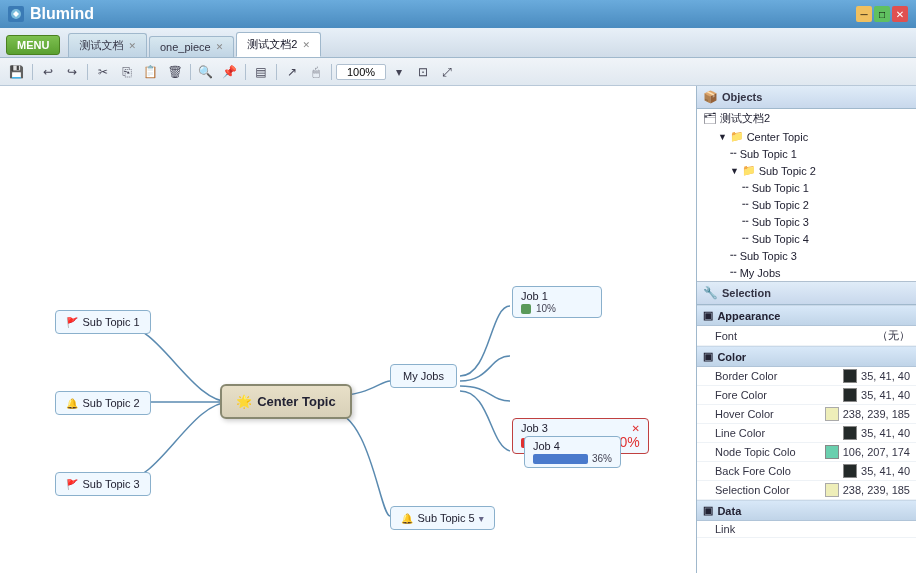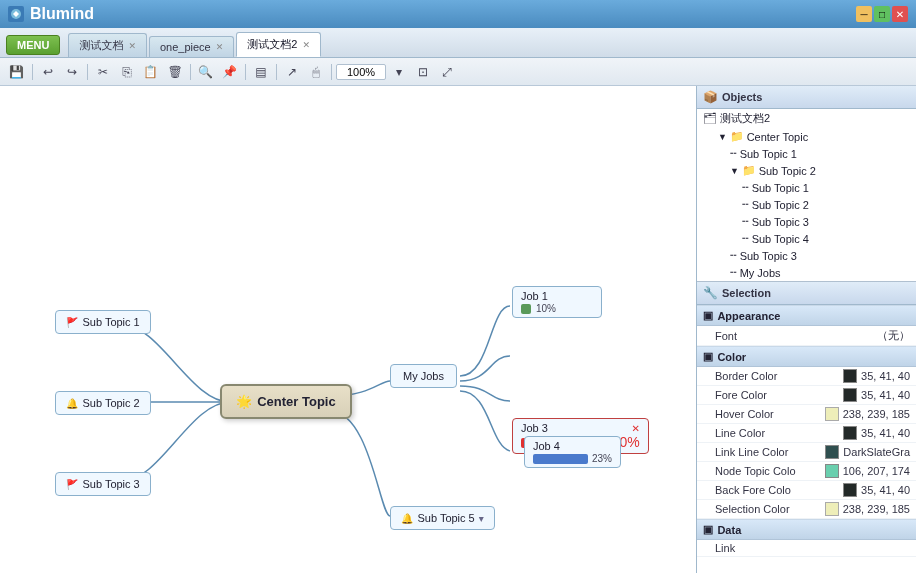--- a/index.html
+++ b/index.html
@@ -321,21 +321,21 @@
       <div style="display:flex; align-items:center; gap:4px;">
         <div class="job-bar" style="width:80px; background:#e03030;"></div>
         <span style="font-size:14px; color:#e03030;">110%</span>
       </div>
     </div>
 
     <div class="node-job" style="left: 524px; top: 350px; min-width: 90px;">
       <div>Job 4</div>
       <div style="display:flex; align-items:center; gap:4px;">
         <div class="job-bar" style="width:55px; background:#4a7acc;"></div>
-        <span style="font-size:10px; color:#445;">23%</span>
+        <span style="font-size:10px; color:#445;">36%</span>
       </div>
     </div>
 
     <div class="node-subtopic" style="left: 390px; top: 420px;">
       <span class="subtopic-flag" style="color:orange;">🔔</span>
       <span>Sub Topic 5</span>
       <span style="font-size:10px; color:#668;">▾</span>
     </div>
   </div>
 
@@ -441,27 +441,20 @@
         </span>
       </div>
       <div class="prop-row">
         <span class="prop-label">Line Color</span>
         <span class="prop-value">
           <span class="color-swatch" style="background:#232928;"></span>
           <span>35, 41, 40</span>
         </span>
       </div>
       <div class="prop-row">
-        <span class="prop-label">Link Line Color</span>
-        <span class="prop-value">
-          <span class="color-swatch" style="background:#2f4f4f;"></span>
-          <span>DarkSlateGra</span>
-        </span>
-      </div>
-      <div class="prop-row">
         <span class="prop-label">Node Topic Colo</span>
         <span class="prop-value">
           <span class="color-swatch" style="background:#6acfae;"></span>
           <span>106, 207, 174</span>
         </span>
       </div>
       <div class="prop-row">
         <span class="prop-label">Back Fore Colo</span>
         <span class="prop-value">
           <span class="color-swatch" style="background:#232928;"></span>

